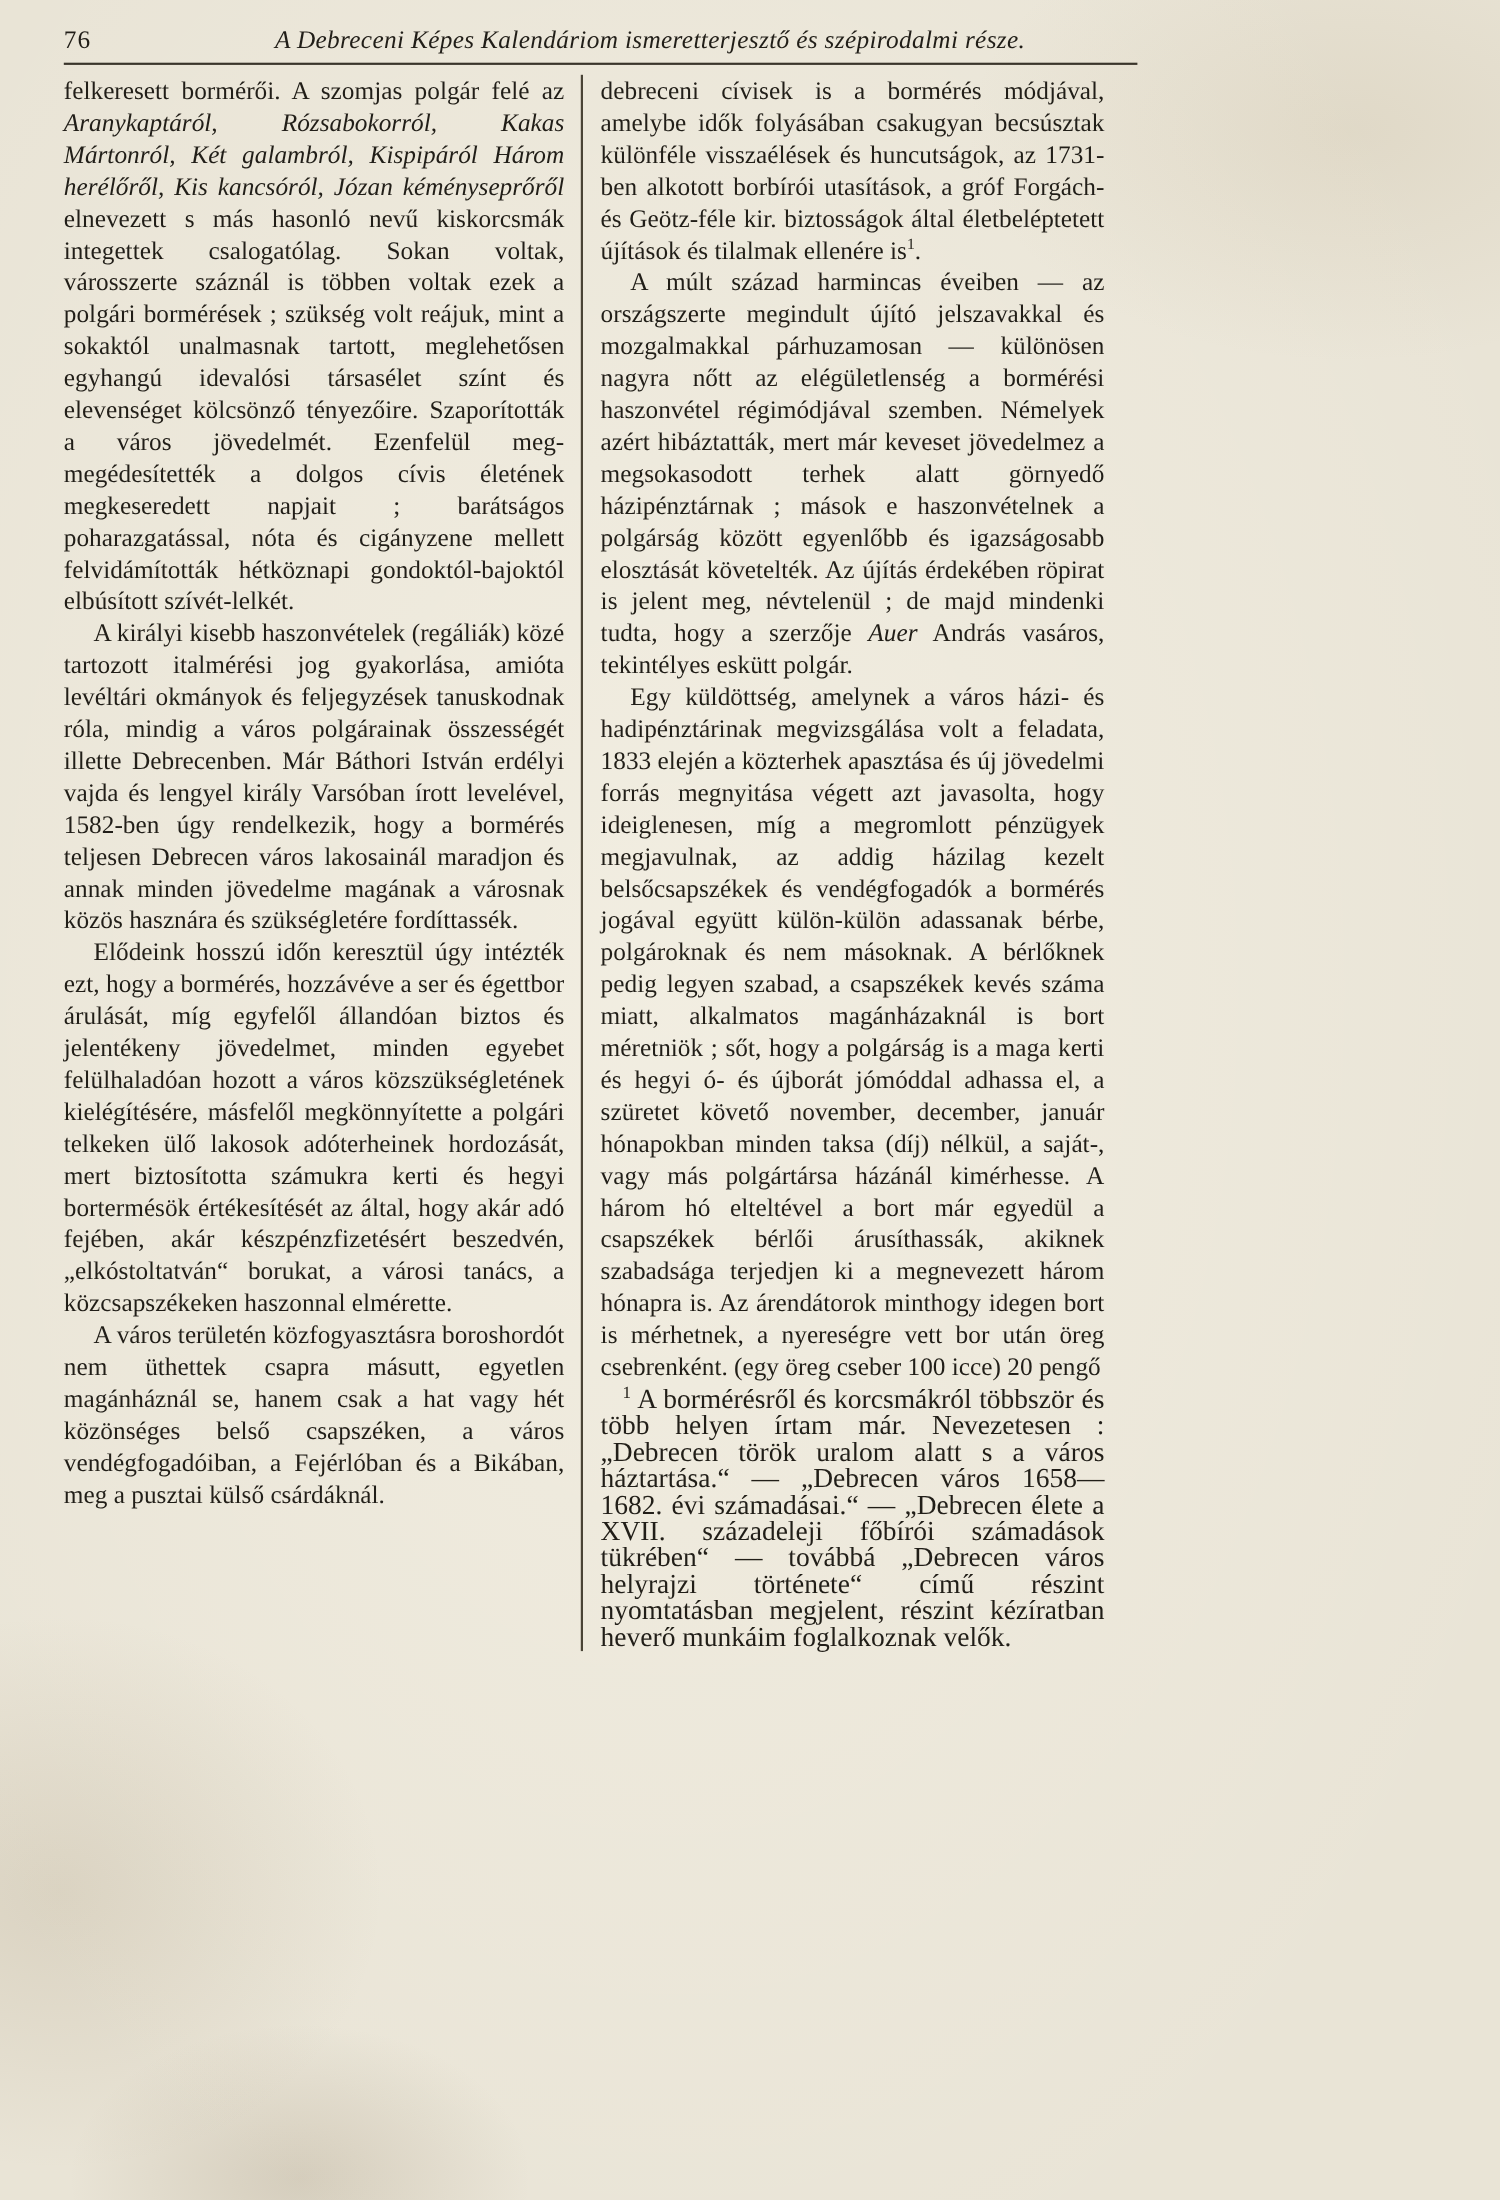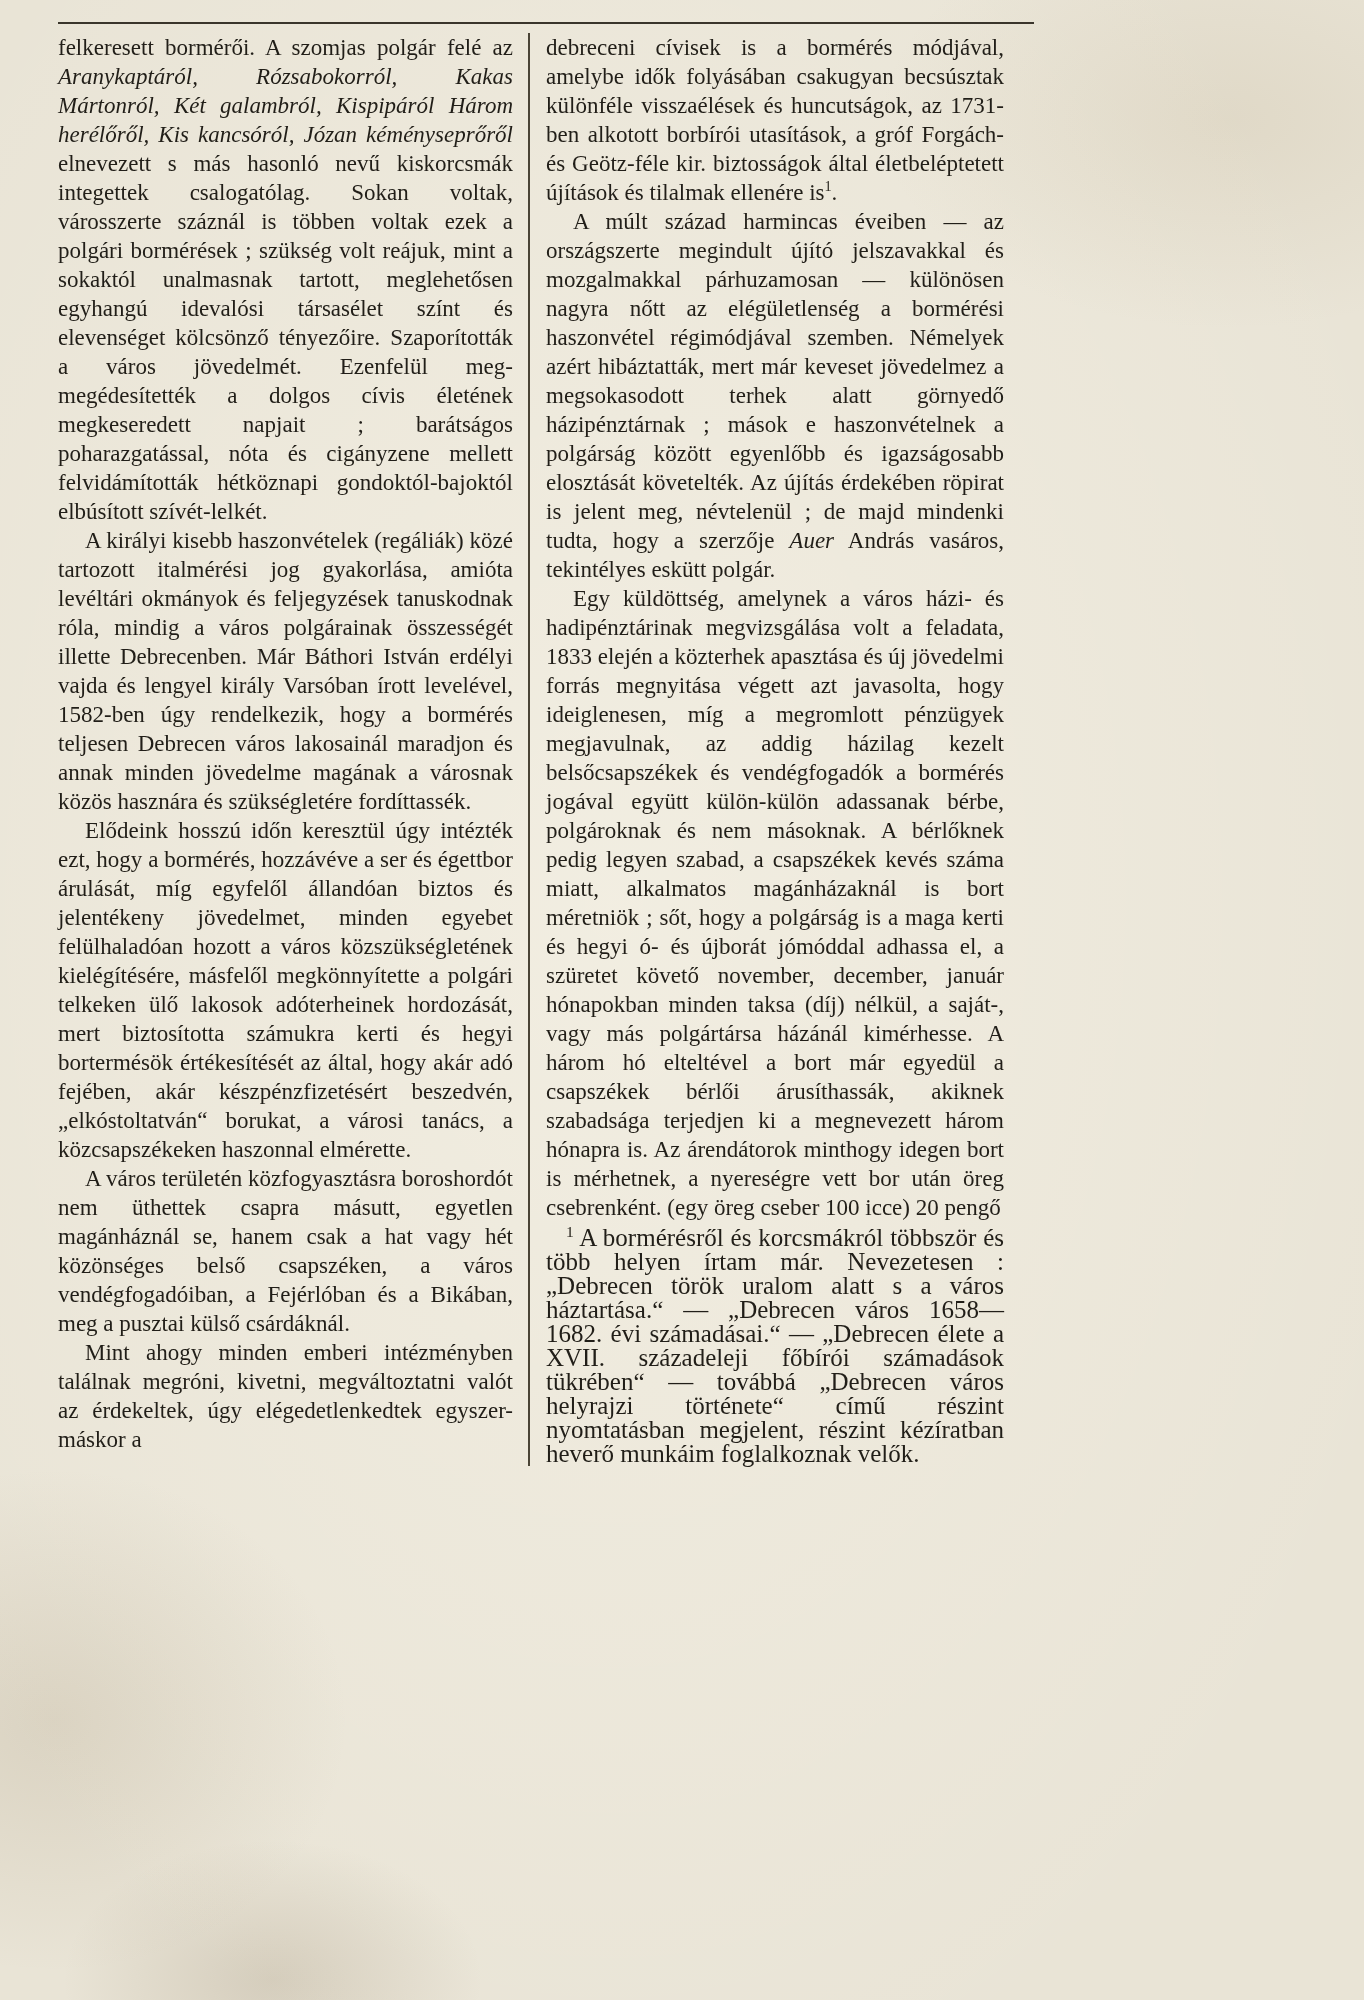--- a/index.html
+++ b/index.html
@@ -57,29 +57,32 @@
   }
   .footnote p.para.indent { text-indent: 20px; }
 </style>
 </head>
 <body>
 
 <div class="paper"></div>
 
 <div class="content">
 
+  <div class="header">
+    <span class="page-number">76</span>
+    <span class="header-title">A Debreceni Képes Kalendáriom ismeretterjesztő és szépirodalmi része.</span>
+  </div>
   <div class="header-rule"></div>
 
   <div class="columns">
     <div class="col col-left">
         <p class="para"><span>felkeresett bormérői. A szomjas polgár felé az </span><span class="it">Aranykaptáról, Rózsabokorról, Kakas Mártonról, Két galambról, Kispipáról Három herélőről, Kis kancsóról, Józan kéményseprőről</span><span> elnevezett s más hasonló nevű kiskorcsmák integettek csalogatólag. Sokan voltak, városszerte száznál is többen voltak ezek a polgári bormérések ; szükség volt reájuk, mint a sokaktól unalmasnak tartott, meglehetősen egyhangú idevalósi társasélet színt és elevenséget kölcsönző tényezőire. Szaporították a város jövedelmét. Ezenfelül meg-megédesítették a dolgos cívis életének megkeseredett napjait ; barátságos poharazgatással, nóta és cigányzene mellett felvidámították hétköznapi gondoktól-bajoktól elbúsított szívét-lelkét.</span></p>
         <p class="para indent"><span>A királyi kisebb haszonvételek (regáliák) közé tartozott italmérési jog gyakorlása, amióta levéltári okmányok és feljegyzések tanuskodnak róla, mindig a város polgárainak összességét illette Debrecenben. Már Báthori István erdélyi vajda és lengyel király Varsóban írott levelével, 1582-ben úgy rendelkezik, hogy a bormérés teljesen Debrecen város lakosainál maradjon és annak minden jövedelme magának a városnak közös hasznára és szükségletére fordíttassék.</span></p>
         <p class="para indent"><span>Elődeink hosszú időn keresztül úgy intézték ezt, hogy a bormérés, hozzávéve a ser és égettbor árulását, míg egyfelől állandóan biztos és jelentékeny jövedelmet, minden egyebet felülhaladóan hozott a város közszükségletének kielégítésére, másfelől megkönnyítette a polgári telkeken ülő lakosok adóterheinek hordozását, mert biztosította számukra kerti és hegyi bortermésök értékesítését az által, hogy akár adó fejében, akár készpénzfizetésért beszedvén, „elkóstoltatván“ borukat, a városi tanács, a közcsapszékeken haszonnal elmérette.</span></p>
         <p class="para indent"><span>A város területén közfogyasztásra boroshordót nem üthettek csapra másutt, egyetlen magánháznál se, hanem csak a hat vagy hét közönséges belső csapszéken, a város vendégfogadóiban, a Fejérlóban és a Bikában, meg a pusztai külső csárdáknál.</span></p>
-        <p class="para indent"><span>Mint ahogy minden emberi intézményben találnak megróni, kivetni, megváltoztatni valót az érdekeltek, úgy elégedetlenkedtek egyszer-máskor a</span></p>
       </div>
     <div class="column-divider"></div>
     <div class="col col-right">
       <div>
           <p class="para"><span>debreceni cívisek is a bormérés módjával, amelybe idők folyásában csakugyan becsúsztak különféle visszaélések és huncutságok, az 1731-ben alkotott borbírói utasítások, a gróf Forgách- és Geötz-féle kir. biztosságok által életbeléptetett újítások és tilalmak ellenére is</span><sup>1</sup><span>.</span></p>
           <p class="para indent"><span>A múlt század harmincas éveiben — az országszerte megindult újító jelszavakkal és mozgalmakkal párhuzamosan — különösen nagyra nőtt az elégületlenség a bormérési haszonvétel régimódjával szemben. Némelyek azért hibáztatták, mert már keveset jövedelmez a megsokasodott terhek alatt görnyedő házipénztárnak ; mások e haszonvételnek a polgárság között egyenlőbb és igazságosabb elosztását követelték. Az újítás érdekében röpirat is jelent meg, névtelenül ; de majd mindenki tudta, hogy a szerzője </span><span class="it">Auer</span><span> András vasáros, tekintélyes eskütt polgár.</span></p>
           <p class="para indent"><span>Egy küldöttség, amelynek a város házi- és hadipénztárinak megvizsgálása volt a feladata, 1833 elején a közterhek apasztása és új jövedelmi forrás megnyitása végett azt javasolta, hogy ideiglenesen, míg a megromlott pénzügyek megjavulnak, az addig házilag kezelt belsőcsapszékek és vendégfogadók a bormérés jogával együtt külön-külön adassanak bérbe, polgároknak és nem másoknak. A bérlőknek pedig legyen szabad, a csapszékek kevés száma miatt, alkalmatos magánházaknál is bort méretniök ; sőt, hogy a polgárság is a maga kerti és hegyi ó- és újborát jómóddal adhassa el, a szüretet követő november, december, január hónapokban minden taksa (díj) nélkül, a saját-, vagy más polgártársa házánál kimérhesse. A három hó elteltével a bort már egyedül a csapszékek bérlői árusíthassák, akiknek szabadsága terjedjen ki a megnevezett három hónapra is. Az árendátorok minthogy idegen bort is mérhetnek, a nyereségre vett bor után öreg csebrenként. (egy öreg cseber 100 icce) 20 pengő</span></p>
         </div>
       <div class="footnote">
           <p class="para indent"><sup>1</sup><span> A bormérésről és korcsmákról többször és több helyen írtam már. Nevezetesen : „Debrecen török uralom alatt s a város háztartása.“ — „Debrecen város 1658—1682. évi számadásai.“ — „Debrecen élete a XVII. századeleji főbírói számadások tükrében“ — továbbá „Debrecen város helyrajzi története“ című részint nyomtatásban megjelent, részint kézíratban heverő munkáim foglalkoznak velők.</span></p>

